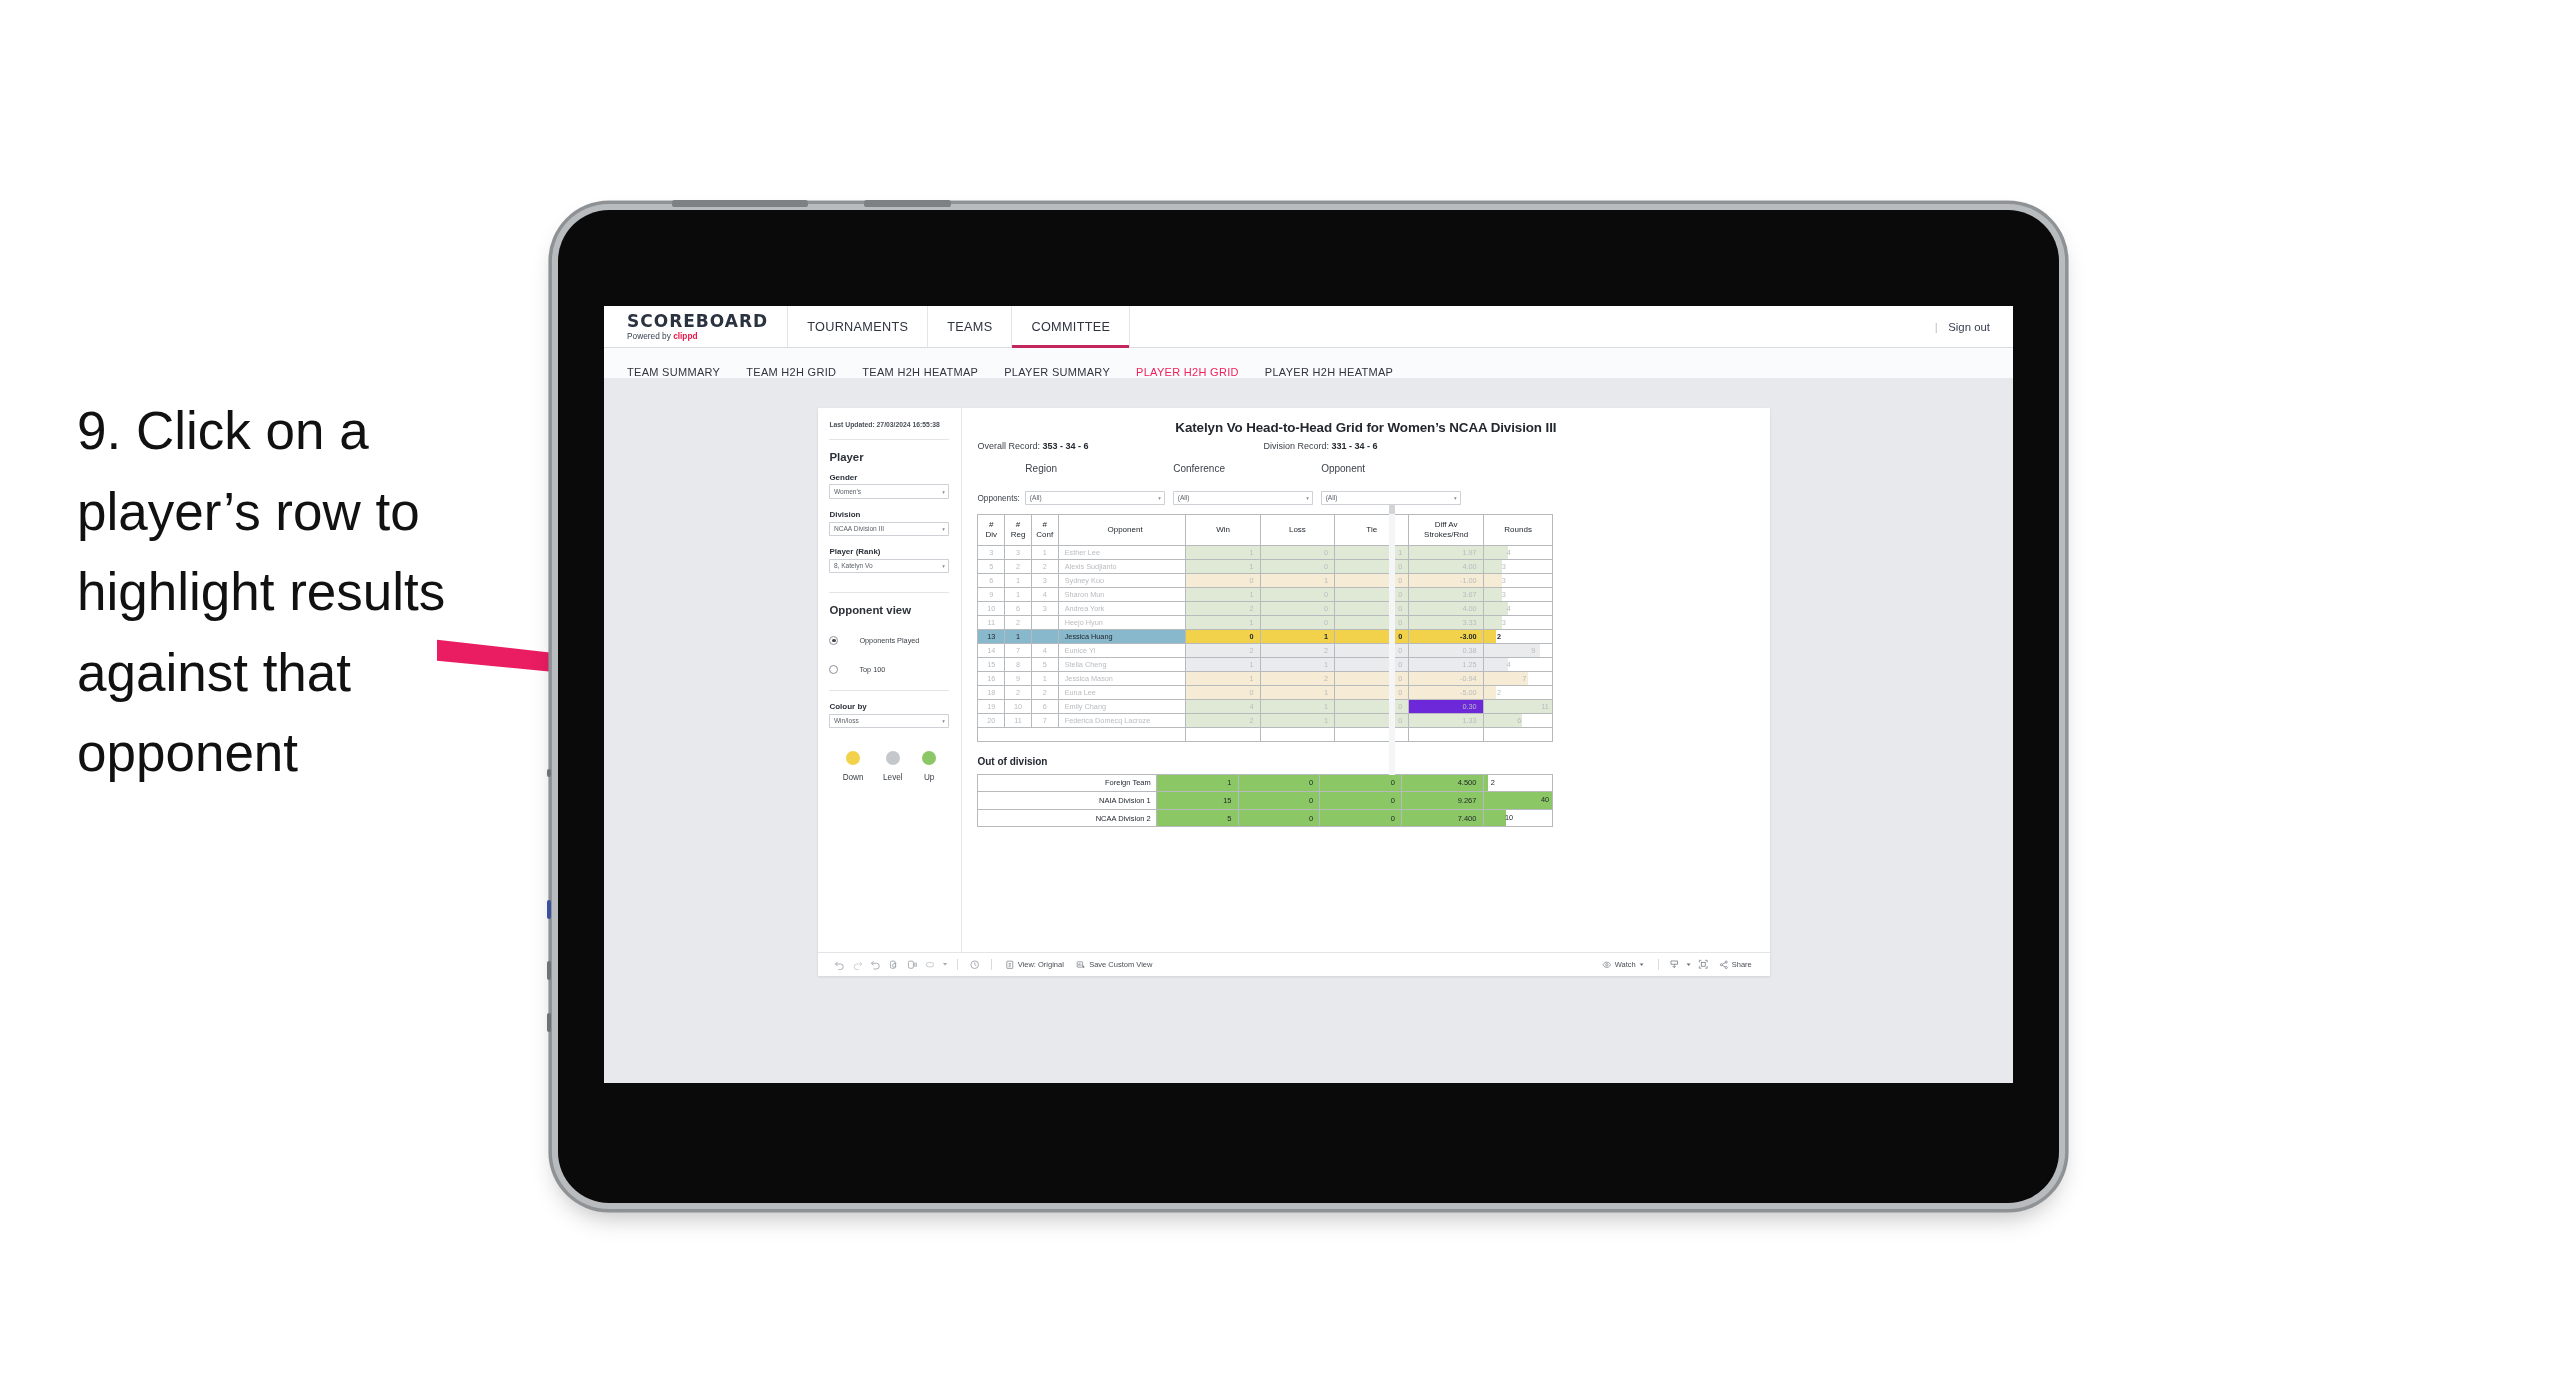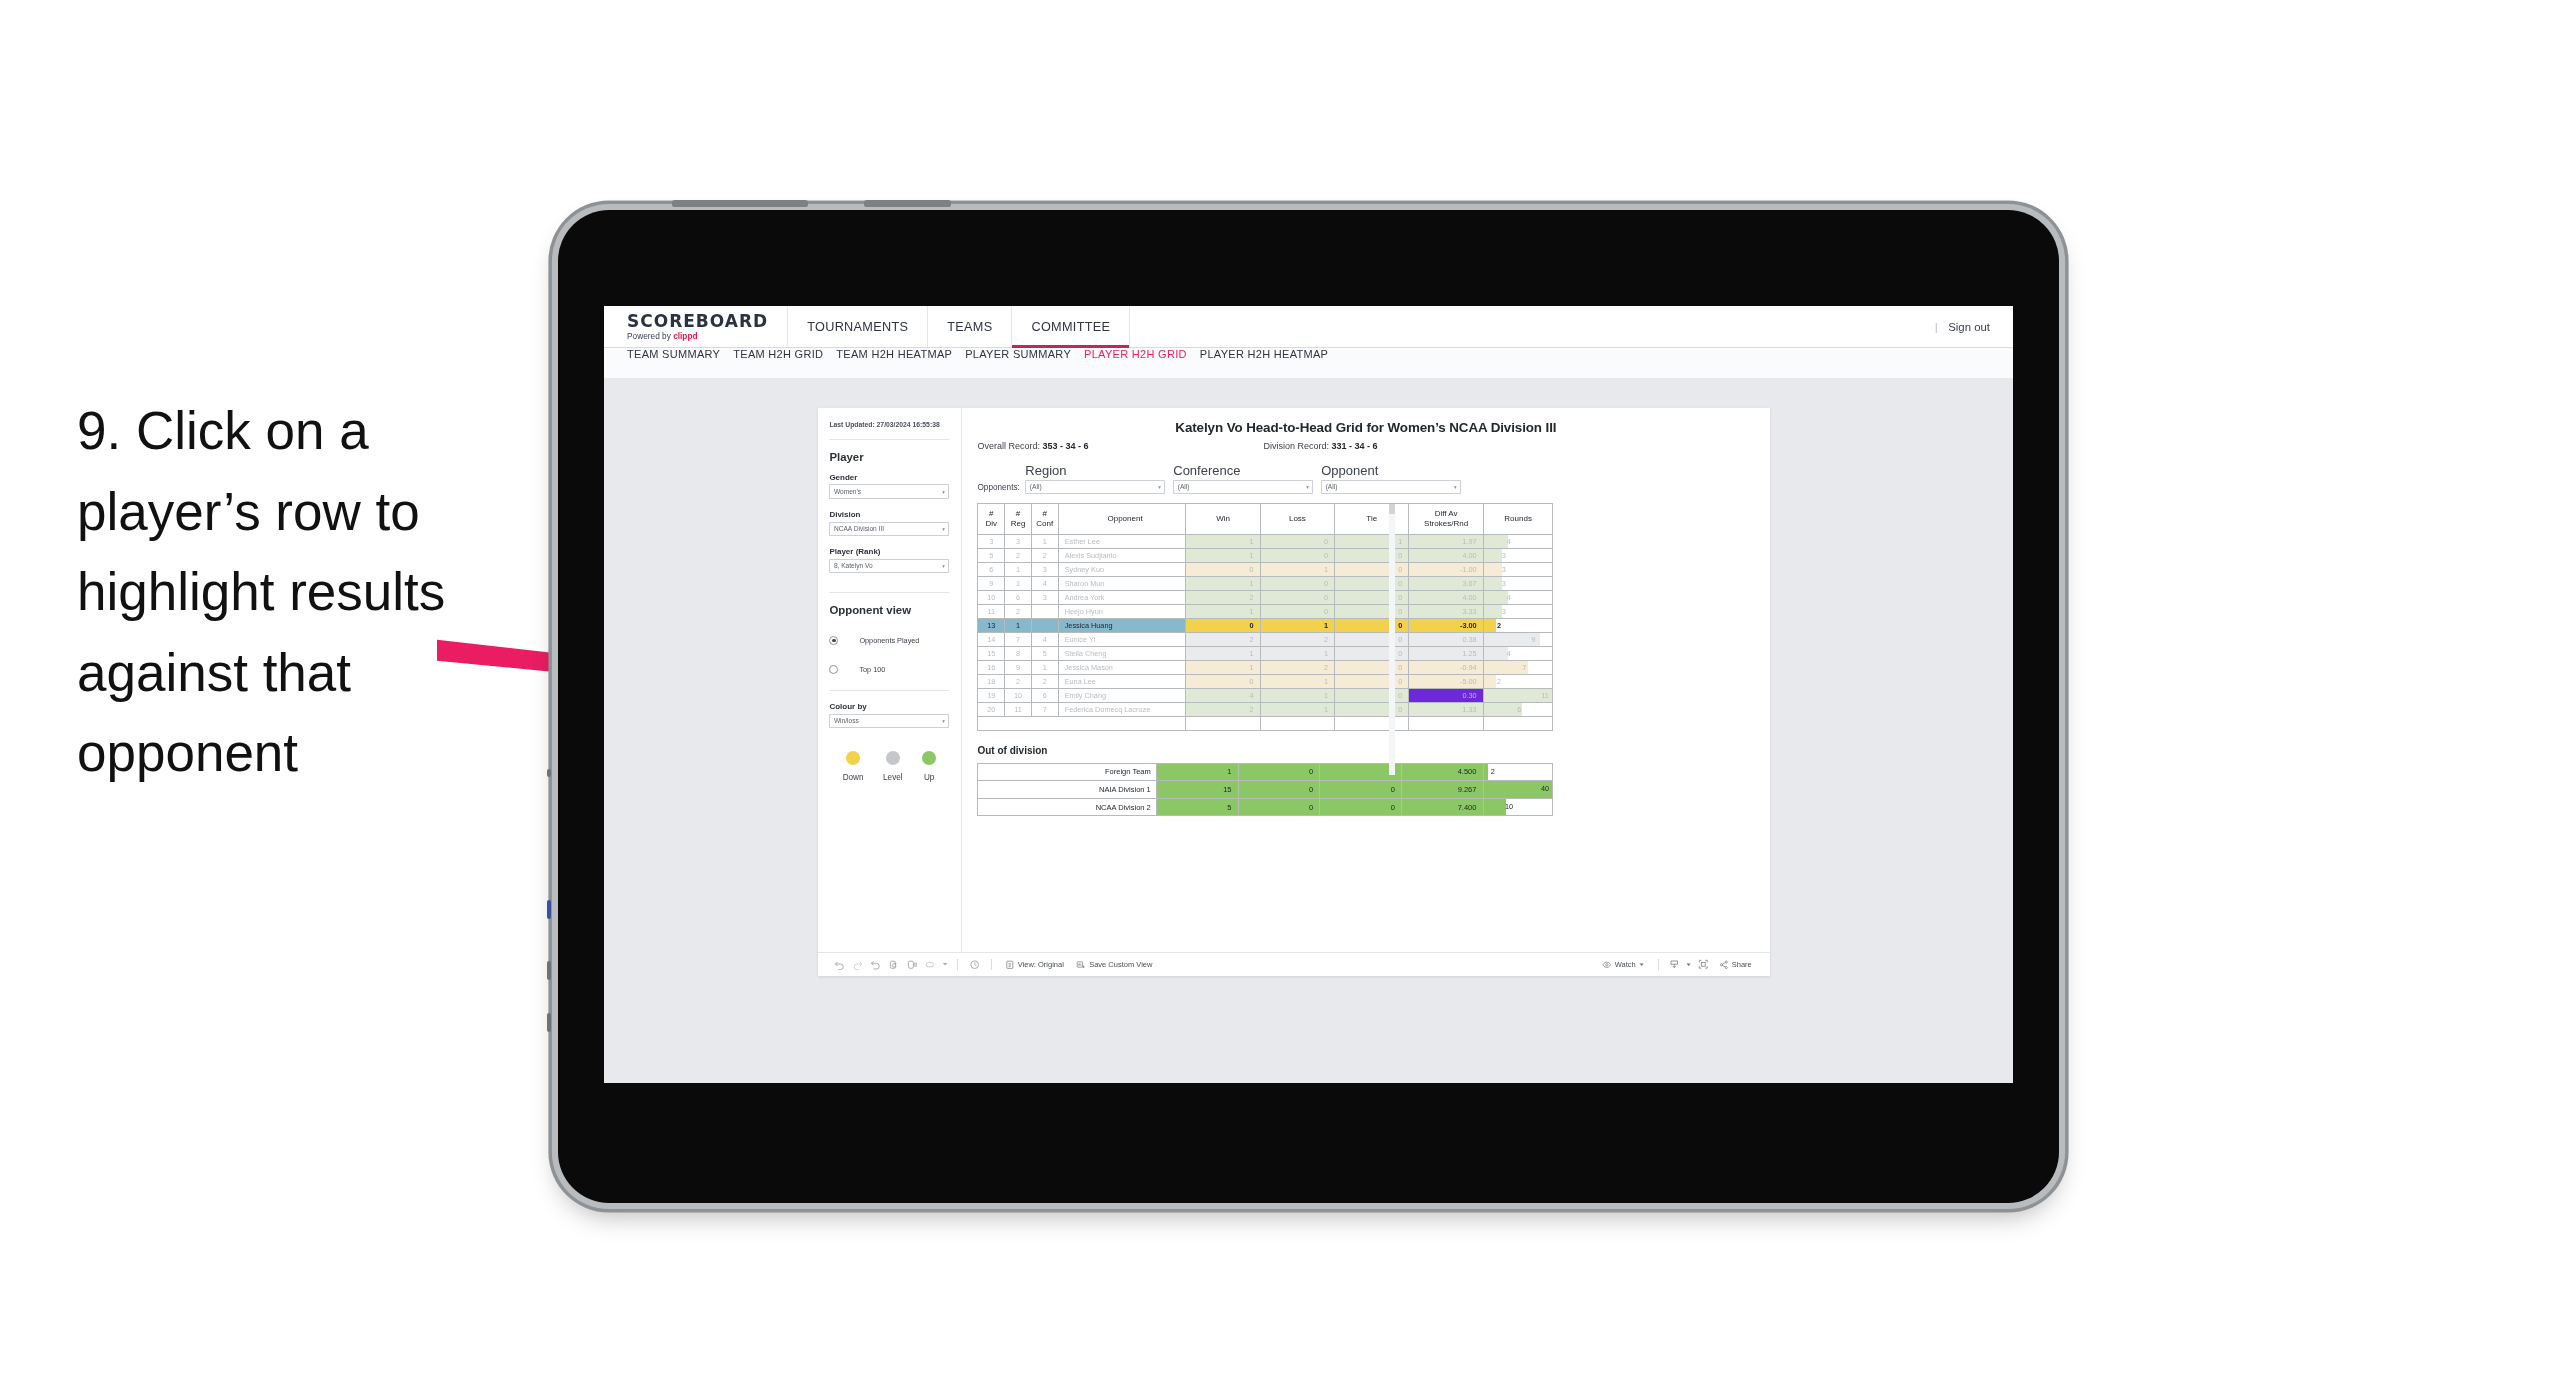--- a/index.html
+++ b/index.html
@@ -67,22 +67,22 @@
   }
   .header-right{
     margin-left:auto;display:flex;align-items:center;padding-right:23px;
     font-size:11.4px;color:#3a4150;gap:10.5px;
   }
   .hr-sep{color:#b9bdc4;}
   .signout{cursor:pointer;}
 
   
   .sub-nav{
-    height:30px;background:#fafbfc;display:flex;align-items:flex-start;
-    padding-left:23px;gap:13px;border-bottom:0.9px solid #dfe2e5;
+    height:30px;background:#fafbfc;display:flex;align-items:flex-end;
+    padding-left:23px;gap:26px;border-bottom:0.9px solid #dfe2e5;
   }
   .sub-tab{font-size:11px;color:#2f3440;letter-spacing:0.3px;cursor:pointer;}
   .sub-tab.active{color:#ef1f58;}
 
   
   .workspace{position:absolute;left:0;right:0;top:72px;bottom:0;background:#e7e9ec;}
   .viz-card{
     position:absolute;left:214px;top:30px;width:952px;height:568px;
     background:#ffffff;display:flex;flex-direction:column;
     box-shadow:0 0.9px 2.6px rgba(0,0,0,.10);
@@ -116,21 +116,21 @@
 
   
   .main{flex:1;min-width:0;padding:12.2px 15.7px 0 15.7px;position:relative;}
   .viz-title{font-size:13.4px;font-weight:600;color:#23282f;letter-spacing:-0.1px;text-align:center;}
   .rec-row{display:flex;margin-top:6.1px;font-size:9px;color:#3c414a;}
   .rec-row .gap{width:175px;}
   .rec-row b{font-weight:700;color:#23282f;}
   .opp-row{display:flex;align-items:flex-end;margin-top:11.4px;gap:7.9px;}
   .opp-lab{font-size:8.2px;color:#3c414a;padding-bottom:1.7px;width:40px;}
   .opp-f{width:140px;}
-  .opp-f .fld-lab{font-size:13px;font-weight:400;color:#3c414a;margin-bottom:2px;}
+  .opp-f .fld-lab{font-size:10px;font-weight:400;color:#3c414a;margin-bottom:17px;}
 
   
   .gtable{margin-top:9.6px;width:576px;border-collapse:collapse;table-layout:fixed;}
   .gtable th,.gtable td{border:0.9px solid #b7babd;padding:0;}
   .gtable thead th{
     height:30px;font-size:8px;font-weight:400;color:#23282f;
     background:#ffffff;text-align:center;line-height:1.25;vertical-align:middle;
   }
   .gtable tbody td{height:13px;font-size:7.3px;color:#23282f;}
   .c-div,.c-reg,.c-conf{width:22px;text-align:center;}

